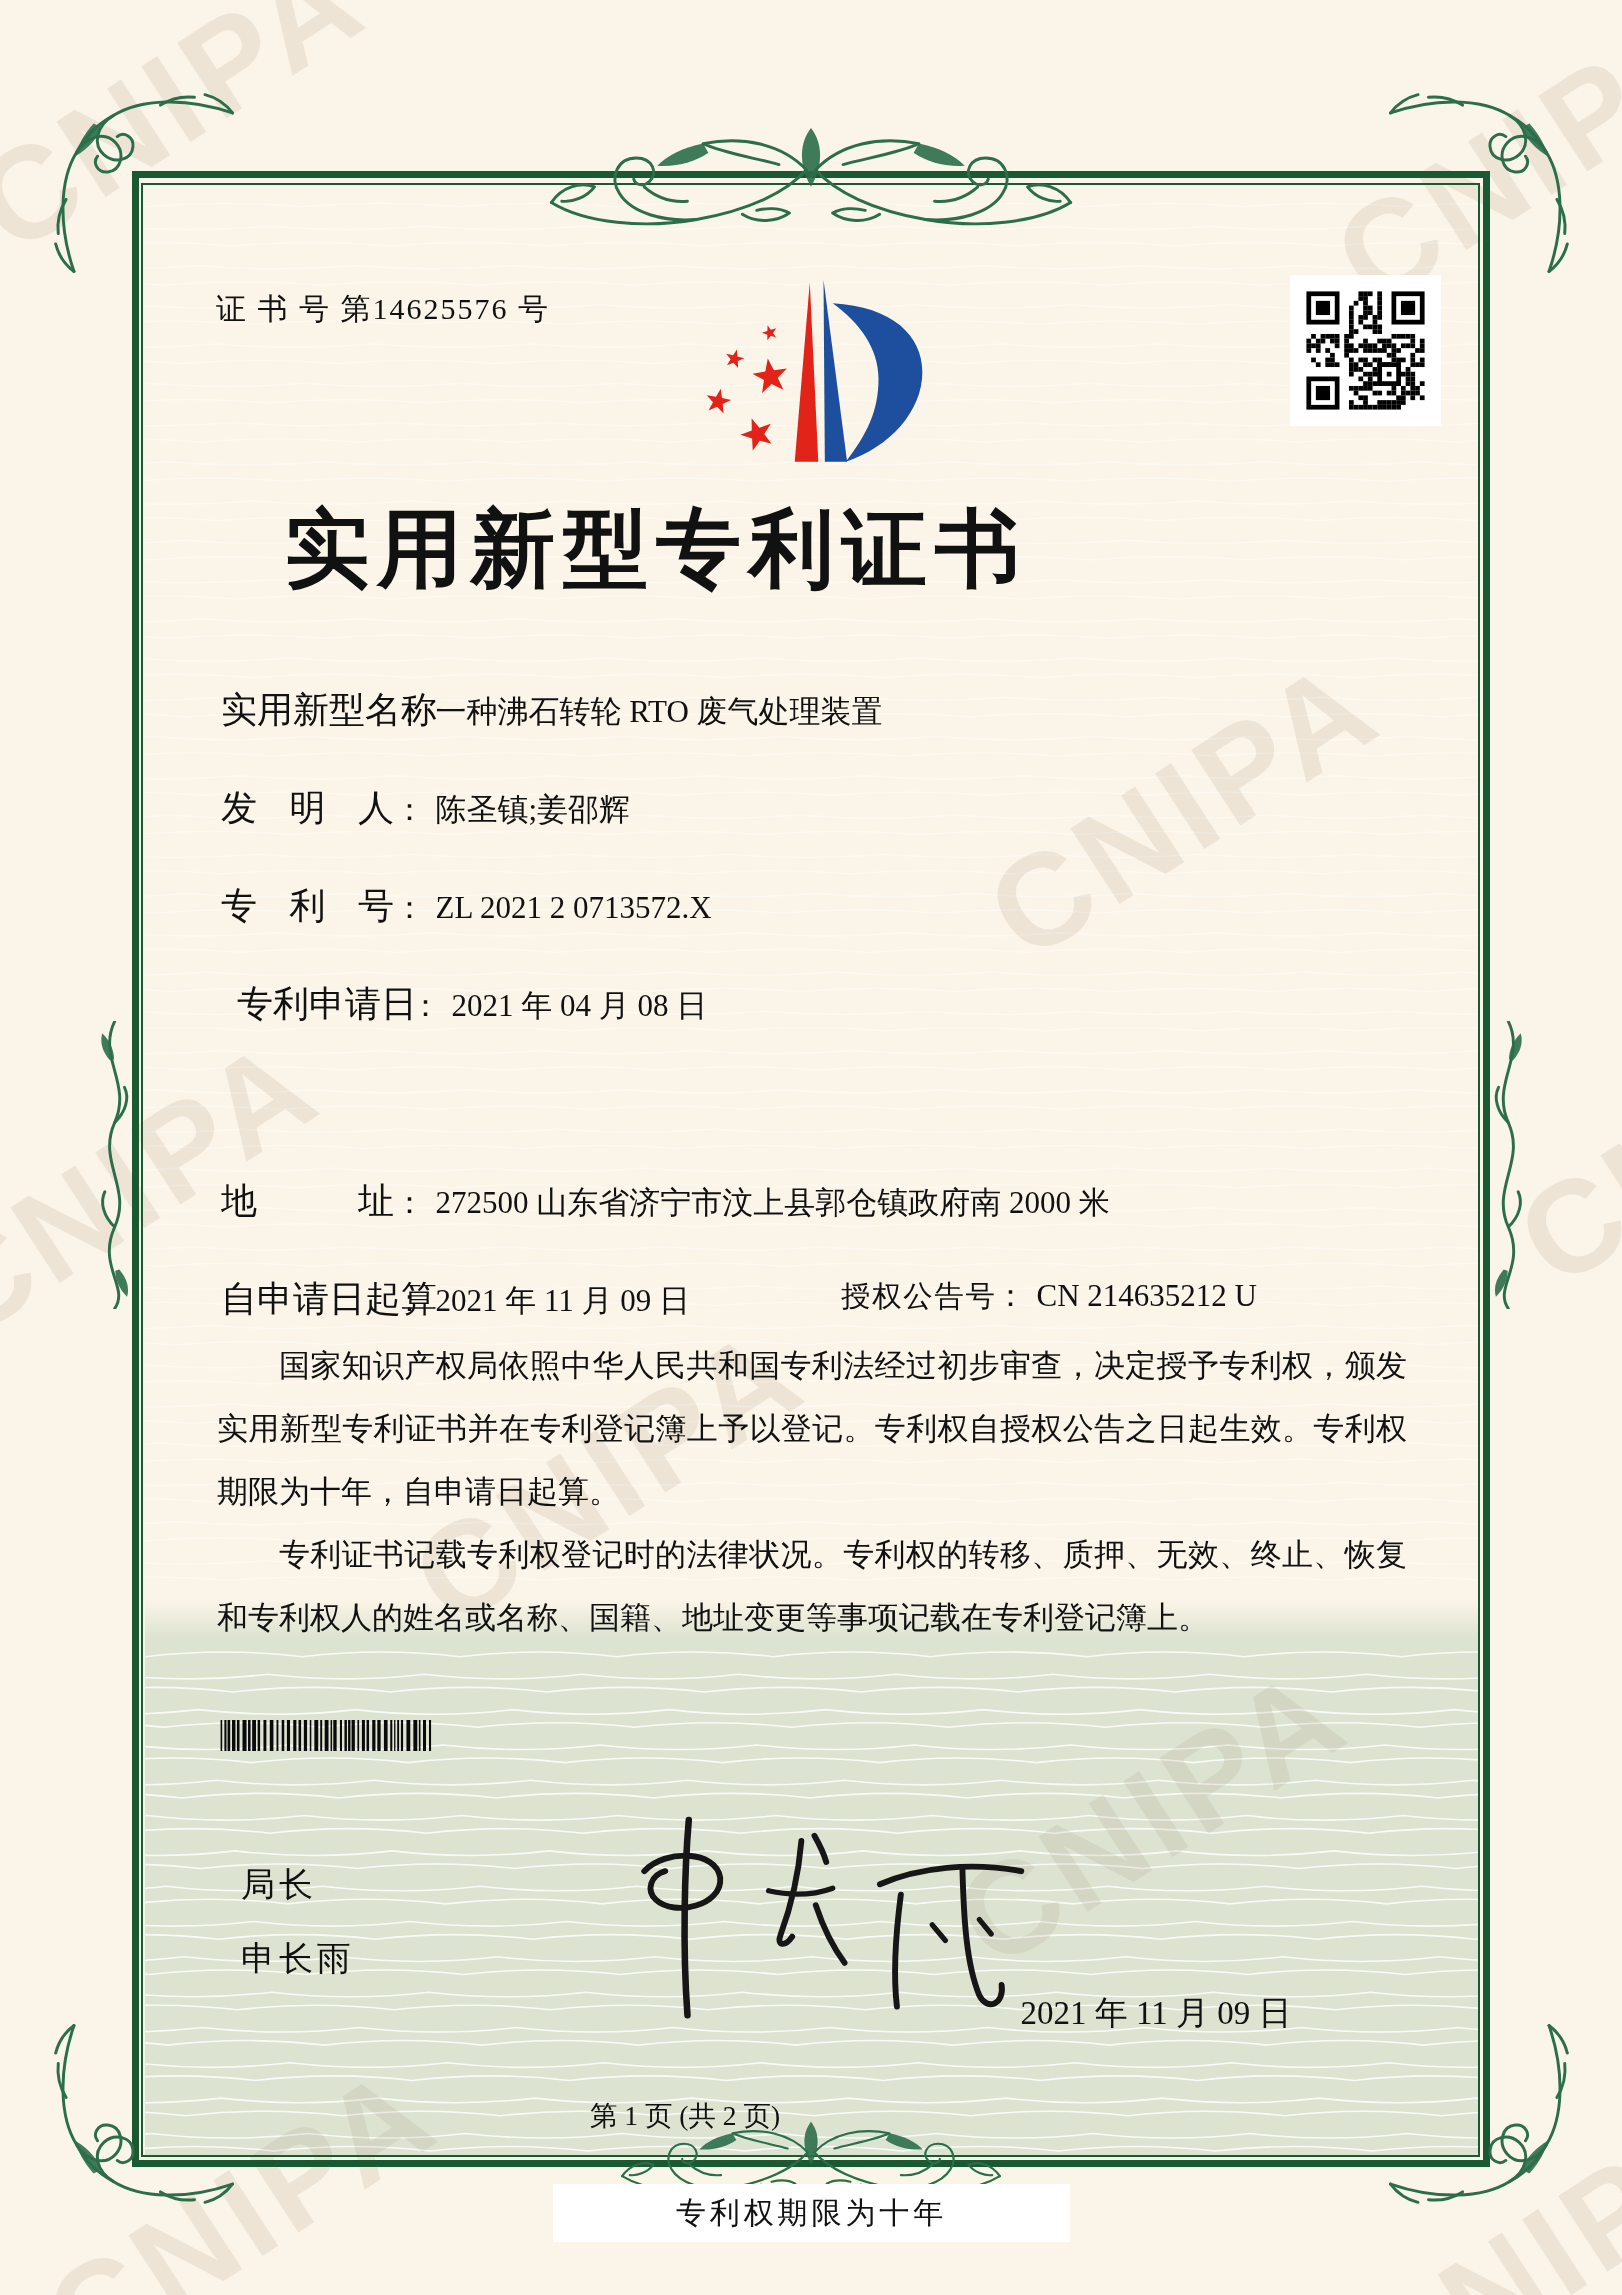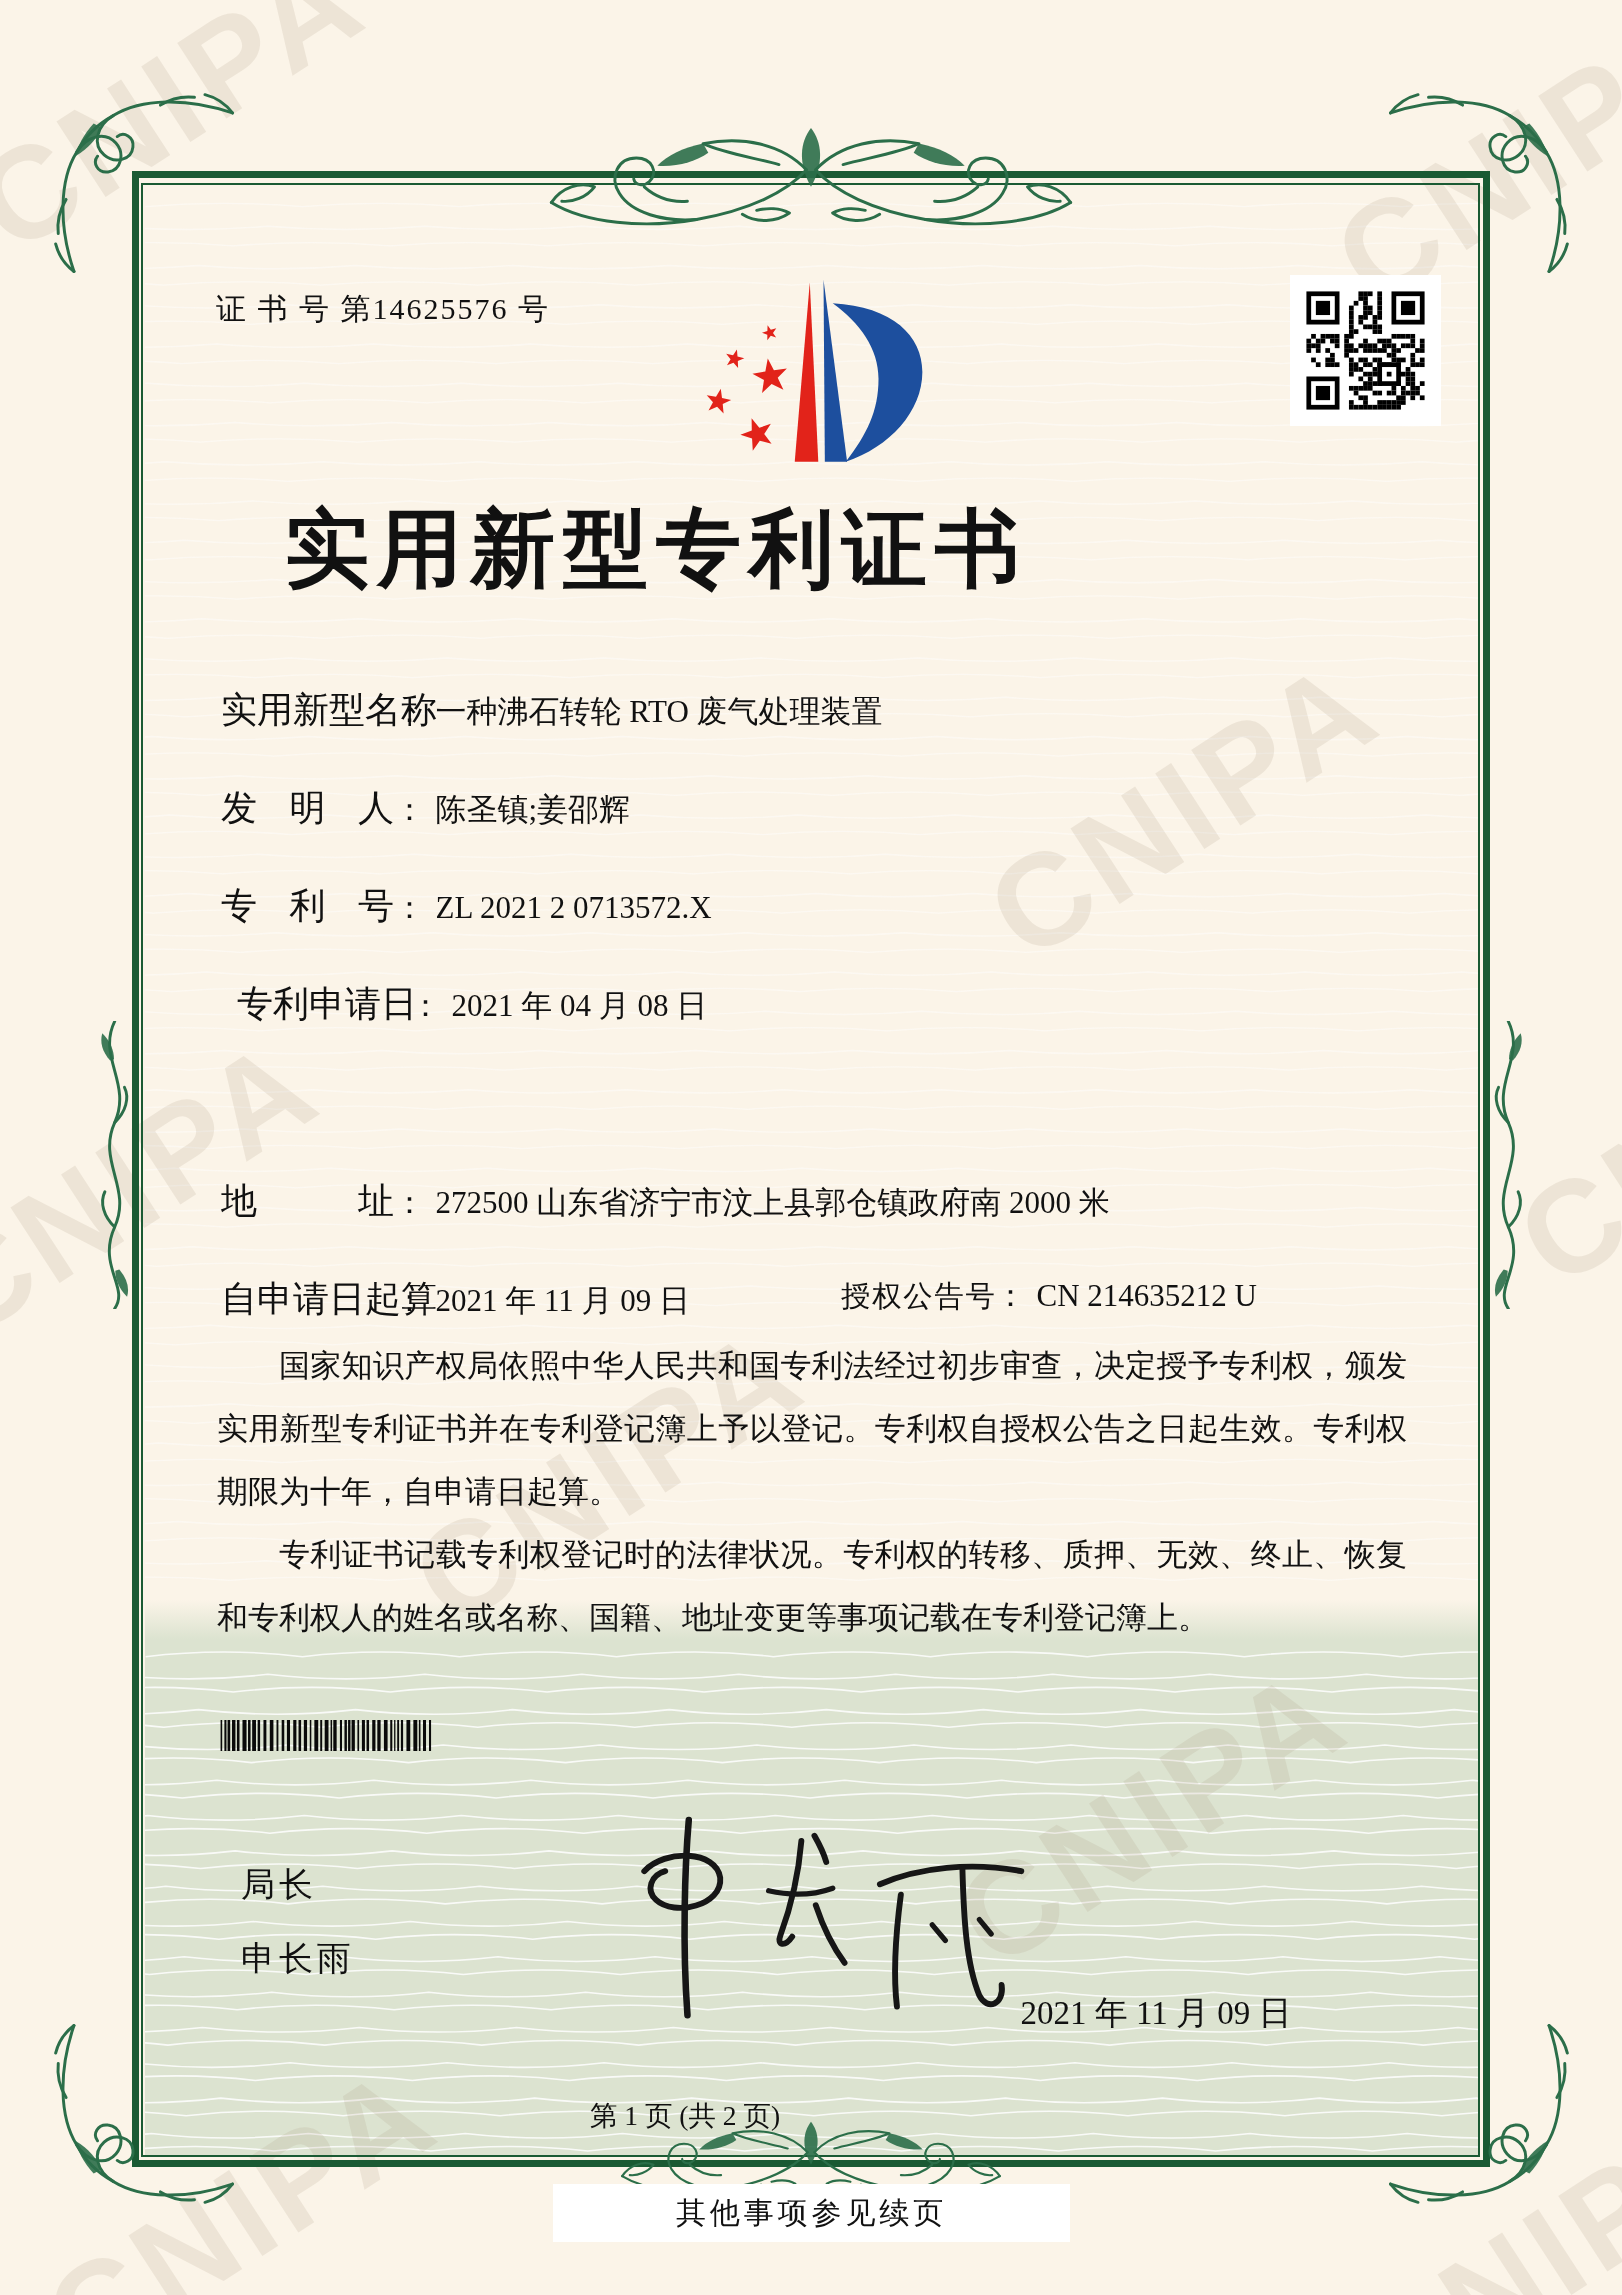--- a/index.html
+++ b/index.html
@@ -569,16 +569,16 @@
     <path stroke-width="9" d="M452,134 C444,195 440,255 446,305"></path>
     <path stroke-width="9" d="M546,92 C548,170 552,240 572,288 C584,312 610,302 606,272"></path>
     <path stroke-width="8" d="M500,180 l20,24"></path>
     <path stroke-width="8" d="M572,172 l18,22"></path>
   </svg>
 
   <div class="sig-date">2021 年 11 月 09 日</div>
 
   <div class="page-info">第 1 页 (共 2 页)</div>
 
-  <div class="note-strip">其他事项参见续页</div>
+  <div class="note-strip">专利权期限为十年</div>
 
 </div>
 
 
 </body></html>

